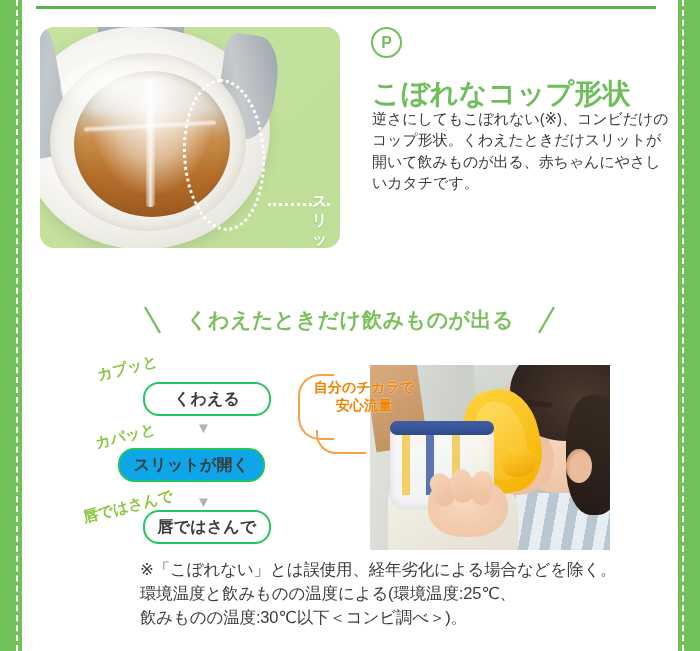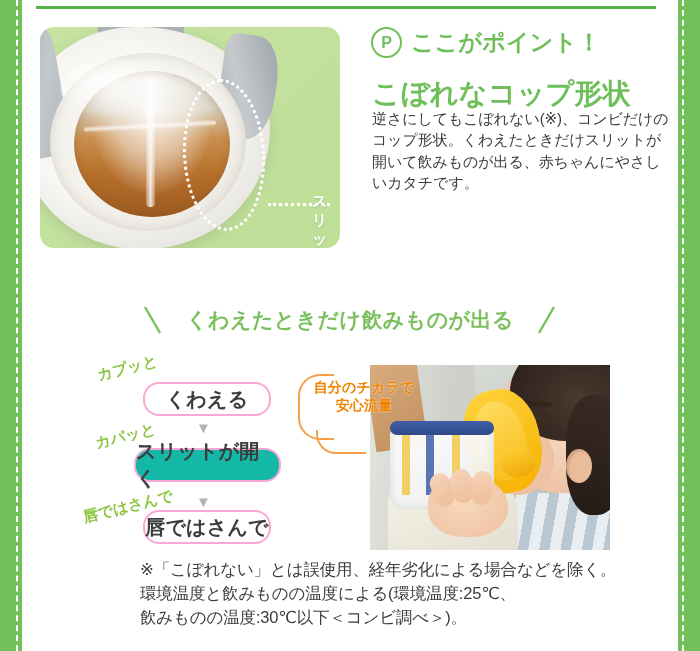--- a/index.html
+++ b/index.html
@@ -126,26 +126,26 @@
   }
   .slash{display:block;width:22px;height:34px;}
   .slash line{stroke:#7cc05e;stroke-width:2.4;}
   .headline{color:#7cc05e;font-size:21px;font-weight:700;letter-spacing:.02em;}
 
   
   .flow{position:absolute;left:98px;top:366px;width:215px;}
   .step{position:relative;height:56px;}
   .pill{
     position:absolute;left:45px;width:124px;height:30px;
-    border:2px solid #f9a8d4;border-radius:16px;
+    border:2px solid #22c55e;border-radius:16px;
     display:flex;align-items:center;justify-content:center;
-    color:#3c3c3c;font-size:20px;font-weight:700;letter-spacing:.01em;
+    color:#3c3c3c;font-size:16px;font-weight:700;letter-spacing:.01em;
     background:#ffffff;
   }
-  .pill.filled{background:#14b8a6;width:143px;left:36px;}
+  .pill.filled{background:#0ea5e9;width:143px;left:20px;}
   .hand{
     position:absolute;
     color:#8cc63f;font-size:15px;font-weight:700;
     transform:rotate(-14deg);transform-origin:left bottom;
     white-space:nowrap;
   }
   .tri{
     position:absolute;color:#b3b3b3;font-size:15px;line-height:1;
   }
 
@@ -249,21 +249,20 @@
       <div class="cross-v"></div>
       <div class="gloss"></div>
     </div>
     <div class="slit-ellipse"></div>
     <div class="leader"></div>
     <div class="slit-label">スリット</div>
   </div>
 
   <div class="point-head">
     <span class="p-badge">P</span>
-    <span class="point-head-text">ここがポイント！</span>
   </div>
   <div class="sub-head">こぼれなコップ形状</div>
   <div class="body-copy">逆さにしてもこぼれない(※)、コンビだけのコップ形状。くわえたときだけスリットが開いて飲みものが出る、赤ちゃんにやさしいカタチです。</div>
 
   <div class="headline-wrap">
     <svg class="slash" viewBox="0 0 22 34">
         <line x1="3" y1="4" x2="18" y2="30"></line>
       </svg>
     <span class="headline">くわえたときだけ飲みものが出る</span>
     <svg class="slash" viewBox="0 0 22 34">

